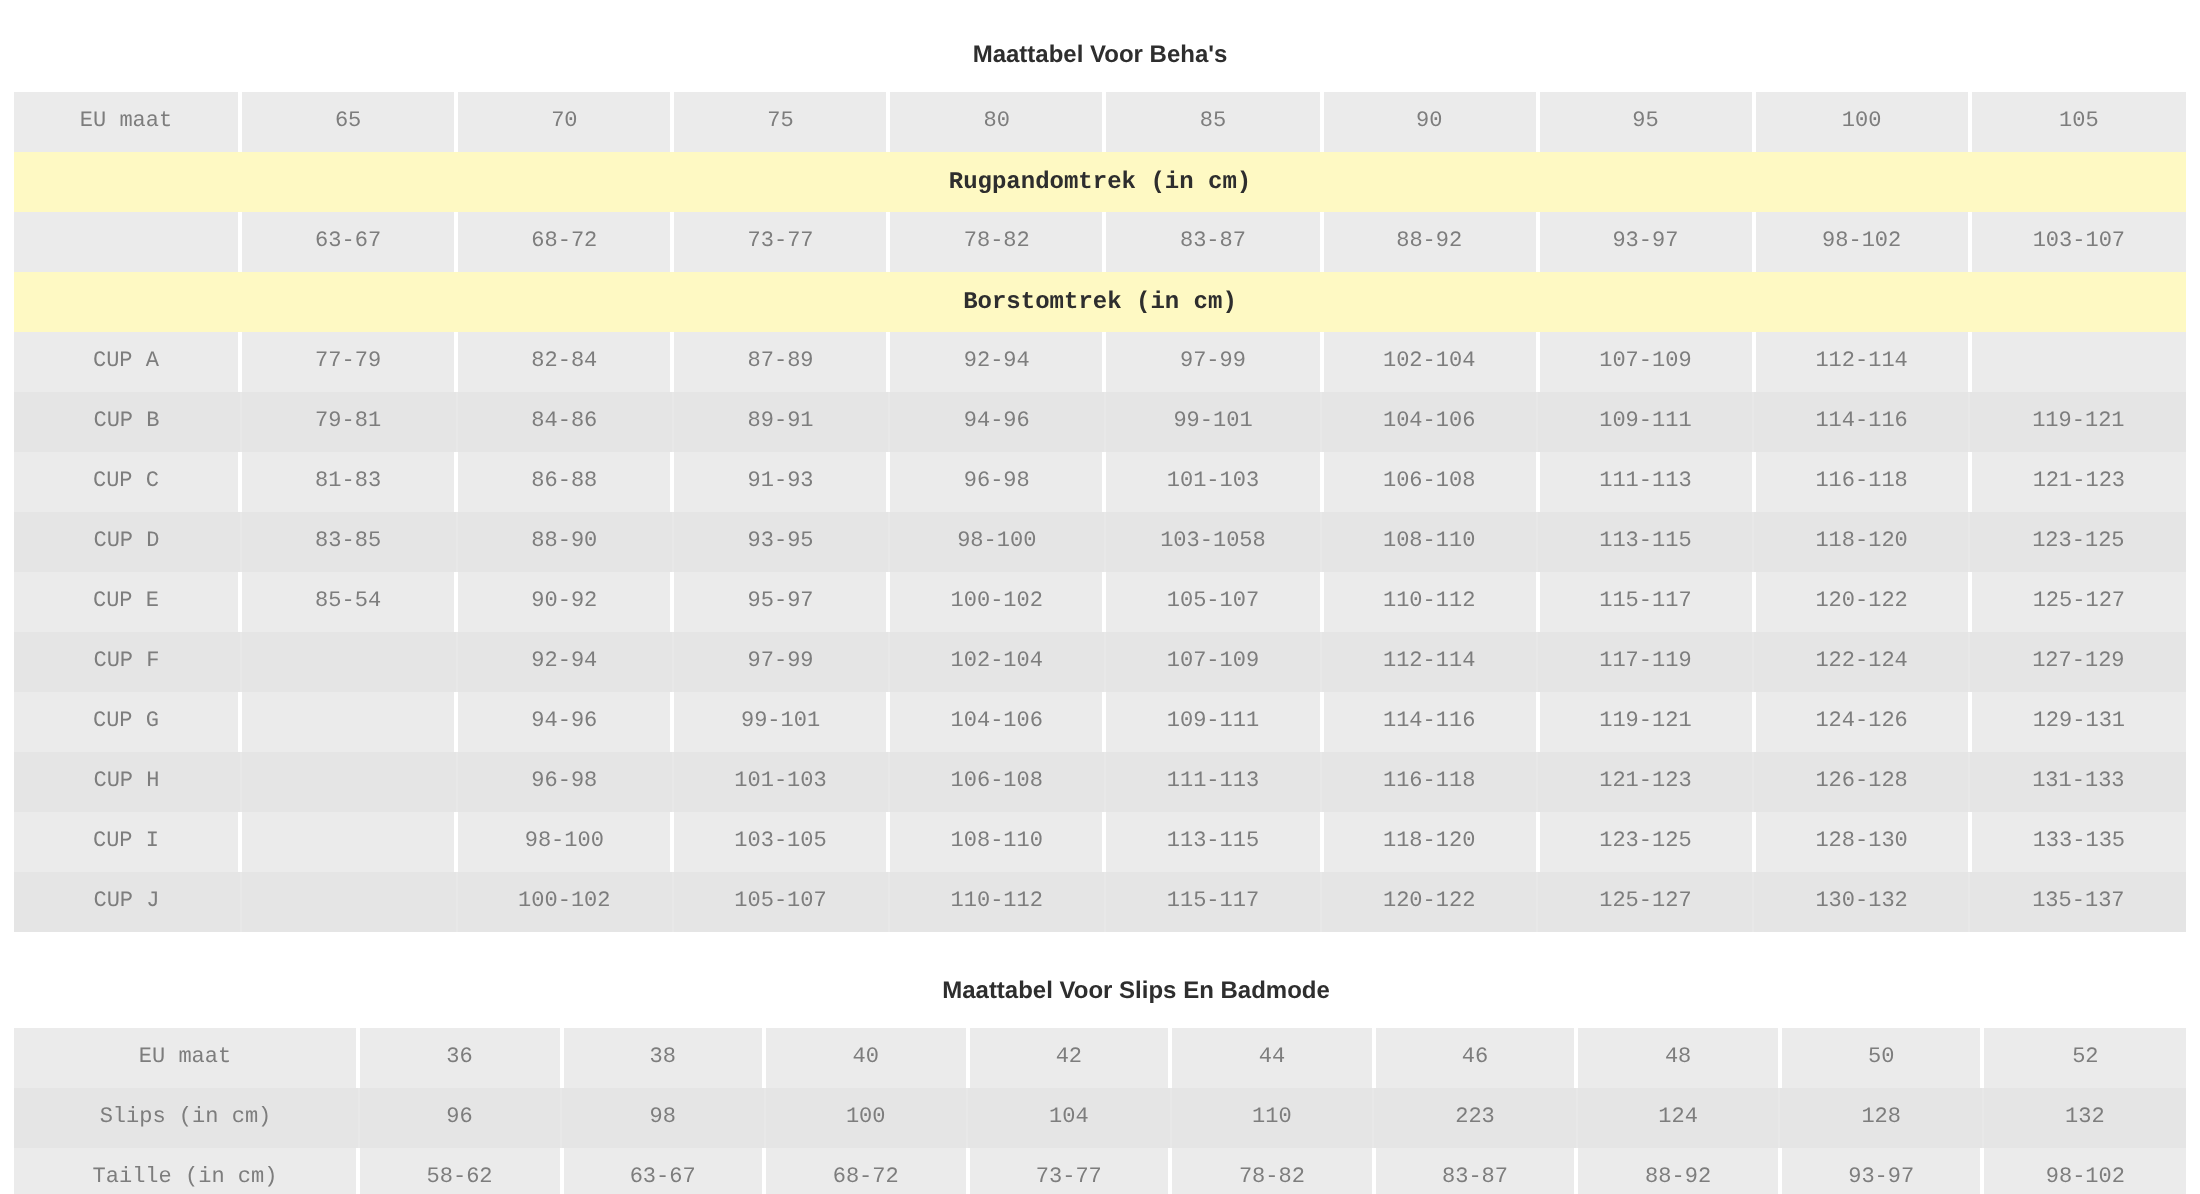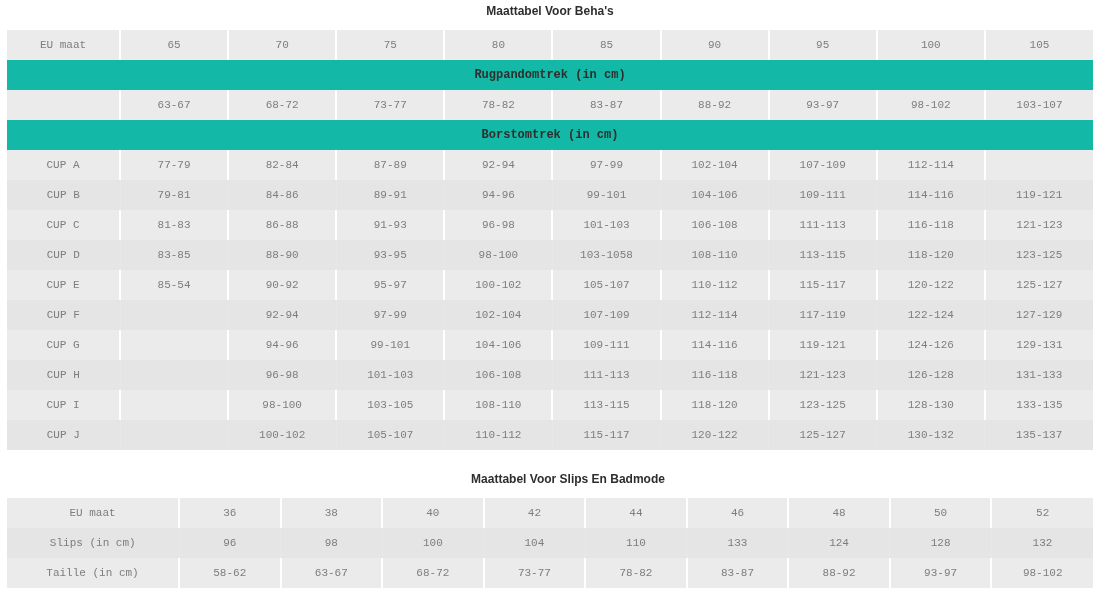--- a/index.html
+++ b/index.html
@@ -1,21 +1,21 @@
 <!DOCTYPE html>
 <html><head>
 <meta charset="utf-8">
 <style>
   html, body { margin: 0; padding: 0; background: #ffffff; }
   body { font-family: "Liberation Sans", sans-serif; }
   .page {
     width: 1100px;
     height: 597px;
     box-sizing: border-box;
-    padding-top: 4px;
+    padding-top: 20px;
     background: #ffffff;
     overflow: hidden;
   }
   .chart-title {
     text-align: center;
     font-weight: bold;
     font-size: 12px;
     color: #2e2e2e;
     line-height: 14px;
   }
@@ -47,21 +47,21 @@
   tr.gray td:first-child { border-left: none; }
   tr.gray td:last-child { border-right: none; margin-top: 40px; }
   tr.plain td {
     background: #e5e5e5;
     border-left: 1px solid #e8e8e8;
     border-right: 1px solid #e8e8e8;
   }
   tr.plain td:first-child { border-left: none; }
   tr.plain td:last-child { border-right: none; }
   tr.section td {
-    background: #14b8a6;
+    background: #fef9c3;
     border: none;
     font-weight: bold;
     font-size: 12px;
     color: #2e2e2e;
   }
 </style>
 </head>
 <body>
 
 <div class="page">
@@ -247,21 +247,21 @@
           <td>50</td>
           <td>52</td>
         </tr>
         <tr class="plain">
           <td>Slips (in cm)</td>
           <td>96</td>
           <td>98</td>
           <td>100</td>
           <td>104</td>
           <td>110</td>
-          <td>133</td>
+          <td>223</td>
           <td>124</td>
           <td>128</td>
           <td>132</td>
         </tr>
         <tr class="gray">
           <td>Taille (in cm)</td>
           <td>58-62</td>
           <td>63-67</td>
           <td>68-72</td>
           <td>73-77</td>

